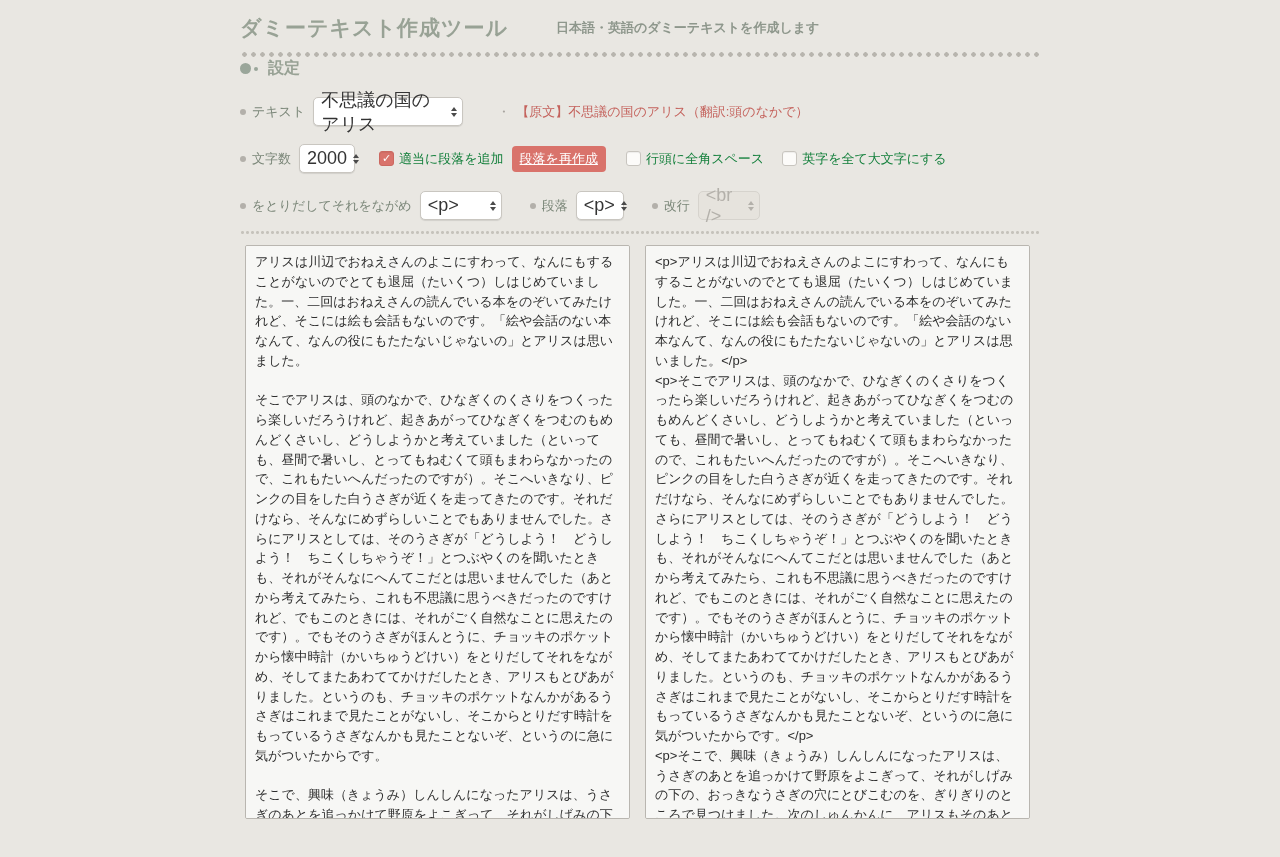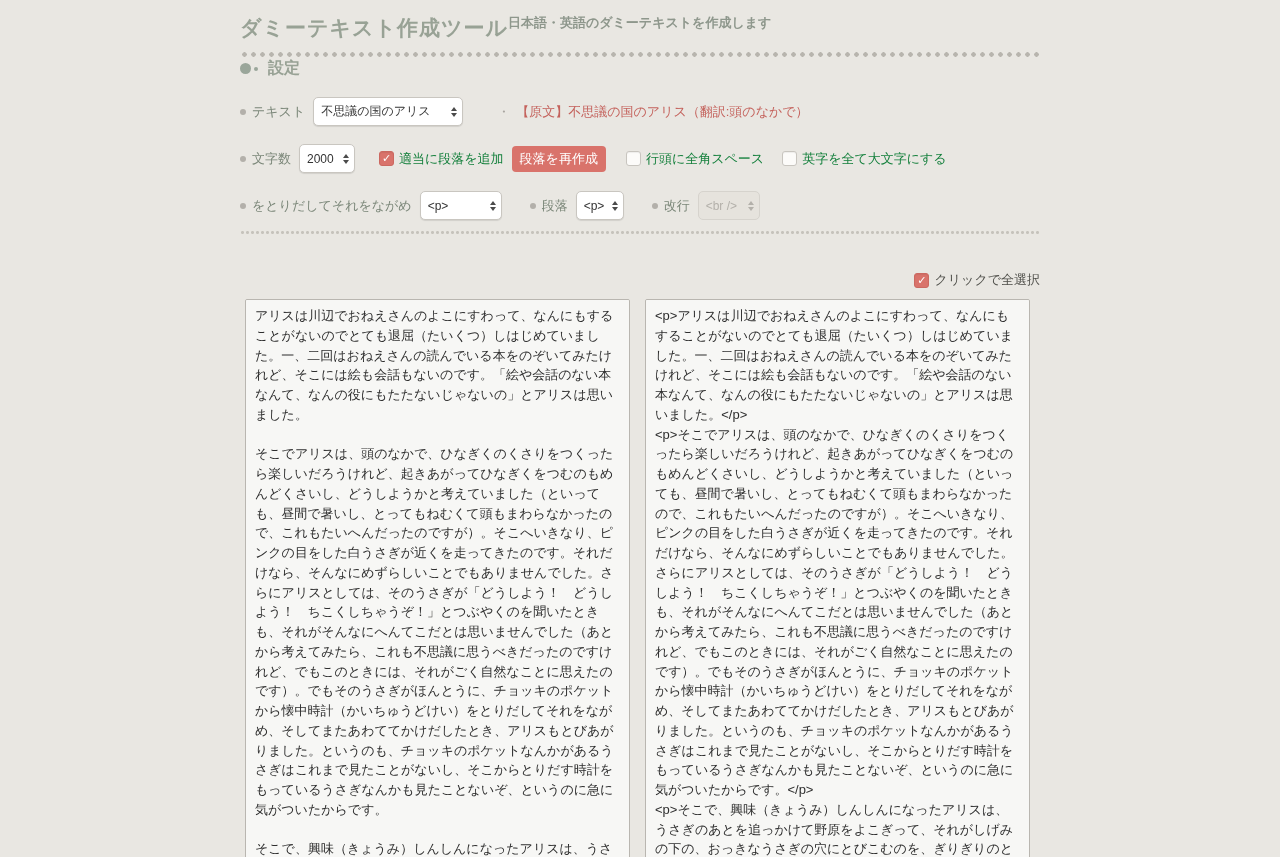--- a/index.html
+++ b/index.html
@@ -5,26 +5,26 @@
   * { box-sizing: border-box; margin: 0; padding: 0; }
   html, body { width: 1280px; height: 857px; }
   body {
     background: #e9e7e2;
     font-family: "Liberation Sans", "DejaVu Sans", sans-serif;
     color: #333;
   }
   .container { width: 800px; margin: 0 auto; padding-top: 14px; }
 
   
-  header { display: flex; align-items: flex-start; }
+  header { display: flex; align-items: center; }
   h1.app-title {
     font-size: 21px; font-weight: bold; color: #98a295; letter-spacing: 1px;
   }
   .subtitle {
-    font-size: 13px; font-weight: bold; color: #8e978c;
+    margin-left: 48px; font-size: 13px; font-weight: bold; color: #8e978c;
   }
   .dotted {
     height: 7px; margin-top: 9px;
     background-image: radial-gradient(circle, #b8b5ae 2.1px, transparent 2.4px);
     background-size: 9px 7px; background-repeat: repeat-x; background-position: 0 center;
   }
   .dotted.small {
     height: 5px; margin-top: 10px;
     background-image: radial-gradient(circle, #c6c3bc 1.3px, transparent 1.6px);
     background-size: 5px 5px;
@@ -40,21 +40,21 @@
   .h-icon .dot-small { width: 4px; height: 4px; border-radius: 50%; background: #9aa69a; display: inline-block; margin-left: 3px; }
 
   .row { display: flex; align-items: center; margin-top: 18px; min-height: 24px; }
   .bullet { width: 6px; height: 6px; border-radius: 50%; background: #b3b0aa; display: inline-block; margin-right: 6px; flex: none; }
   .label { font-size: 13px; color: #7b8779; margin-right: 8px; white-space: nowrap; }
   .cb-label { font-size: 13px; color: #15803d; margin-left: 5px; white-space: nowrap; }
 
   .select, .num-input {
     display: inline-flex; align-items: center; justify-content: space-between;
     background: #fff; border: 1px solid #c9c6c0; border-radius: 5px;
-    padding: 2px 5px 2px 7px; font-size: 12px; color: #333; height: 29px;
+    padding: 2px 5px 2px 7px; font-size: 18px; color: #333; height: 29px;
     box-shadow: 0 1px 1px rgba(0,0,0,0.10);
   }
   .select.disabled { background: #e6e3dd; color: #b3b0aa; border-color: #d6d3cd; box-shadow: none; }
   .arrows { display: inline-flex; flex-direction: column; align-items: center; margin-left: 6px; }
   .arrows i { display: block; width: 0; height: 0; border-left: 3px solid transparent; border-right: 3px solid transparent; }
   .arrows .up { border-bottom: 4px solid #4a4a4a; margin-bottom: 2px; }
   .arrows .dn { border-top: 4px solid #4a4a4a; }
   .select.disabled .arrows .up { border-bottom-color: #b3b0aa; }
   .select.disabled .arrows .dn { border-top-color: #b3b0aa; }
 
@@ -62,21 +62,21 @@
     width: 15px; height: 15px; border-radius: 3px; flex: none;
     background: #fcfbf9; border: 1px solid #c8c5bf; display: inline-flex;
     align-items: center; justify-content: center;
     box-shadow: inset 0 1px 1px rgba(0,0,0,0.06);
   }
   .checkbox.checked { background: #d9736b; border-color: #cc6860; }
   .checkbox.checked::after { content: "✓"; color: #fff; font-size: 11px; font-weight: bold; line-height: 1; }
 
   .btn {
     background: #d9736b; color: #fff; border: none; border-radius: 4px;
-    font-size: 13px; padding: 4px 8px; cursor: pointer; font-family: inherit;
+    font-size: 13px; padding: 4px 8px; cursor: pointer; font-family: inherit; text-decoration: underline;
   }
   .link { color: #c4625c; font-size: 13px; text-decoration: none; cursor: pointer; }
   .sep { color: #a8a5a0; font-size: 13px; margin: 0 6px 0 34px; }
 
   
   .select-all-row { display: flex; align-items: center; justify-content: flex-end; margin-top: 36px; }
   .select-all-row .cb-label { color: #4e4e49; }
 
   .panes { display: flex; gap: 15px; margin-top: 10px; padding-left: 5px; width: 790px; }
   textarea.pane {
@@ -174,24 +174,20 @@
         <span class="arrows">
             <i class="up"></i>
             <i class="dn"></i>
           </span>
       </span>
     </div>
   </section>
 
   <div class="dotted small"></div>
 
-  <div class="select-all-row">
-    <span class="checkbox checked"></span>
-    <span class="cb-label">クリックで全選択</span>
-  </div>
 
   <div class="panes">
     <textarea class="pane" spellcheck="false" style="">アリスは川辺でおねえさんのよこにすわって、なんにもすることがないのでとても退屈（たいくつ）しはじめていました。一、二回はおねえさんの読んでいる本をのぞいてみたけれど、そこには絵も会話もないのです。「絵や会話のない本なんて、なんの役にもたたないじゃないの」とアリスは思いました。
 
 そこでアリスは、頭のなかで、ひなぎくのくさりをつくったら楽しいだろうけれど、起きあがってひなぎくをつむのもめんどくさいし、どうしようかと考えていました（といっても、昼間で暑いし、とってもねむくて頭もまわらなかったので、これもたいへんだったのですが）。そこへいきなり、ピンクの目をした白うさぎが近くを走ってきたのです。それだけなら、そんなにめずらしいことでもありませんでした。さらにアリスとしては、そのうさぎが「どうしよう！　どうしよう！　ちこくしちゃうぞ！」とつぶやくのを聞いたときも、それがそんなにへんてこだとは思いませんでした（あとから考えてみたら、これも不思議に思うべきだったのですけれど、でもこのときには、それがごく自然なことに思えたのです）。でもそのうさぎがほんとうに、チョッキのポケットから懐中時計（かいちゅうどけい）をとりだしてそれをながめ、そしてまたあわててかけだしたとき、アリスもとびあがりました。というのも、チョッキのポケットなんかがあるうさぎはこれまで見たことがないし、そこからとりだす時計をもっているうさぎなんかも見たことないぞ、というのに急に気がついたからです。
 
 そこで、興味（きょうみ）しんしんになったアリスは、うさぎのあとを追っかけて野原をよこぎって、それがしげみの下の、おっきなうさぎの穴にとびこむのを、ぎりぎりのところで見つけました。次のしゅんかんに、アリスもそのあとを追っかけてとびこみました。いったいぜんたいどうやってそこから出ようか、なんてことはちっとも考えなかったのです。うさぎの穴は、しばらくはトンネルみたいにまっすぐつづいて、それからいきなりズドンと下におりていました。
 
 それがすごくいきなりで、アリスがとまろうとか思うひまもあればこそ、気がつくとなにやら深い井戸みたいなところを落っこちているところでした。井戸がとっても深かったのか、それともアリスの落ちかたがゆっくりだったのかもしれません。だってアリスは落ちながら、まわりを見まわして、これからどうなっちゃうんだろうと考えるだけの時間がたっぷりあったからです。
 

